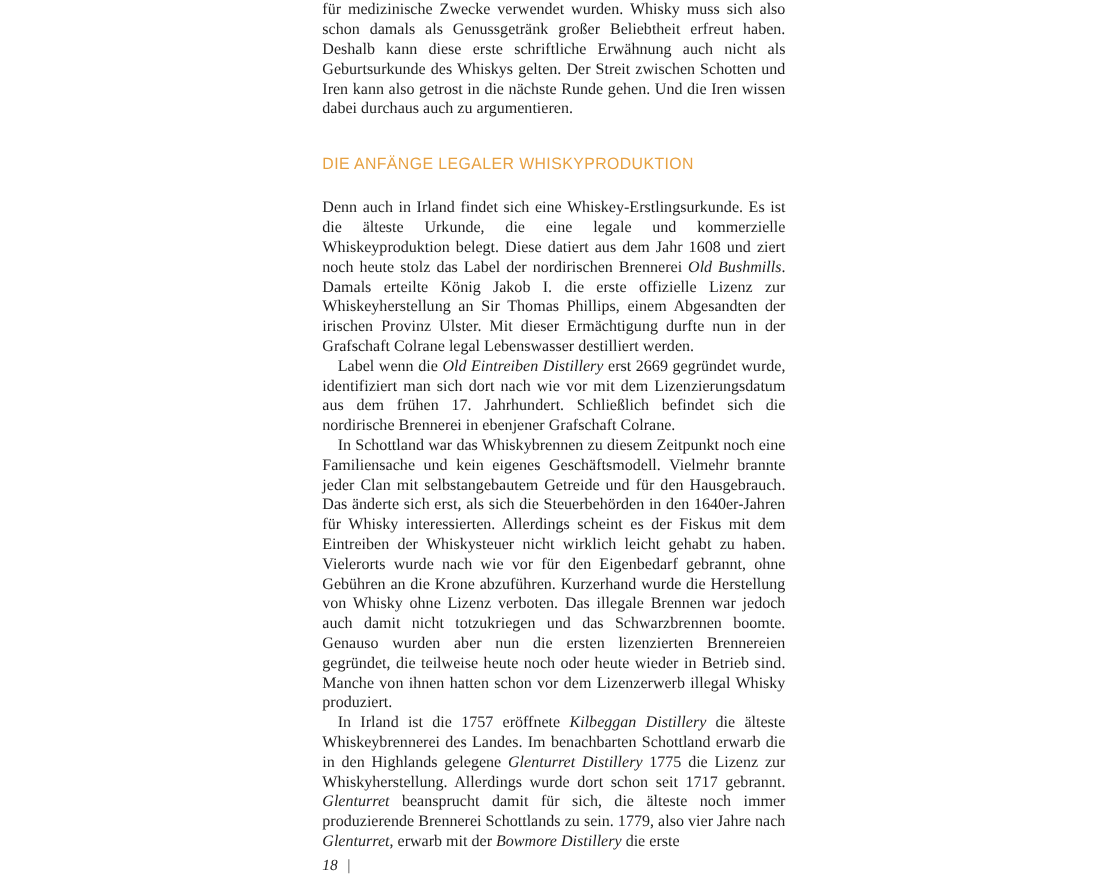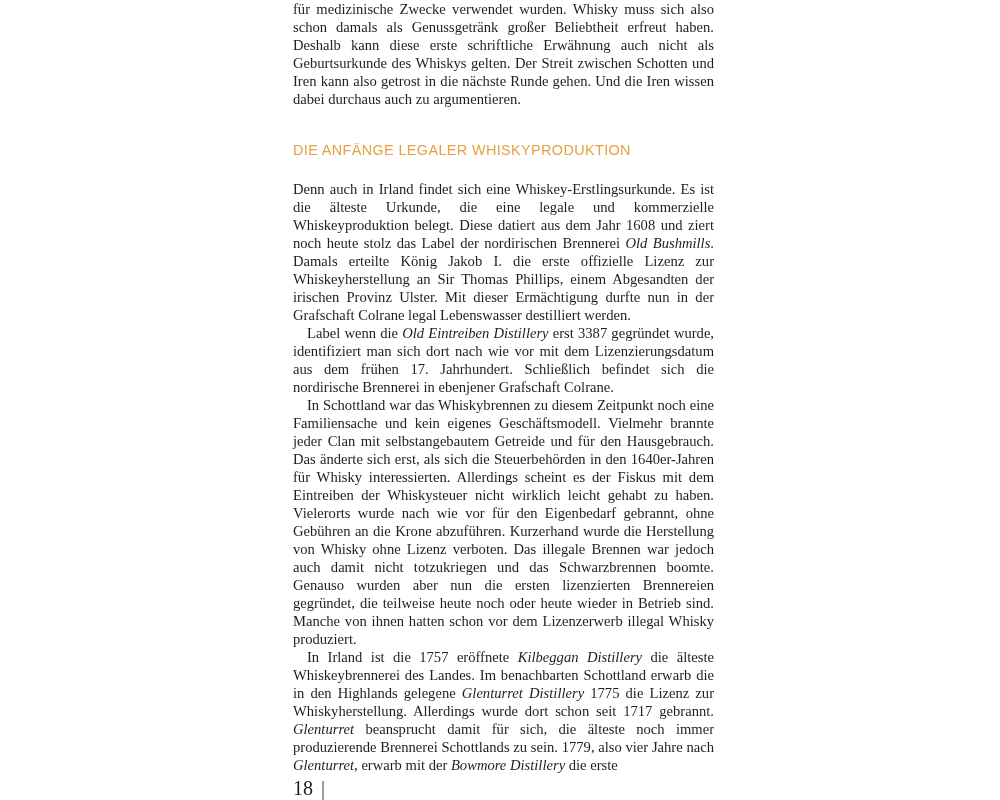--- a/index.html
+++ b/index.html
@@ -47,39 +47,40 @@
     line-height: 18px;
     letter-spacing: 0.4px;
     text-transform: uppercase;
     transform: scaleX(0.96);
     transform-origin: left center;
   }
   .page-footer {
     position: absolute;
     left: 293px;
     top: 779px;
-    font-size: 20px;
+    font-size: 14px;
     line-height: 18px;
     color: #1e1e1e;
+    font-style: italic;
   }
   .page-footer .sep {
     margin-left: 8px;
     color: #3a3a3a;
   }
 </style>
 </head>
 <body>
 
 <div class="page">
   <div class="text-column">
     <p class="para"><span>für medizinische Zwecke verwendet wurden. Whisky muss sich also schon damals als Genussgetränk großer Beliebtheit erfreut haben. Deshalb kann diese erste schriftliche Erwähnung auch nicht als Geburtsurkunde des Whiskys gelten. Der Streit zwischen Schotten und Iren kann also getrost in die nächste Runde gehen. Und die Iren wissen dabei durchaus auch zu argumentieren.</span></p>
     <h2 class="section-heading" style="color: rgb(230, 160, 64);">DIE ANFÄNGE LEGALER WHISKYPRODUKTION</h2>
     <div id="paras">
         <p class="para"><span>Denn auch in Irland findet sich eine Whiskey-Erstlingsurkunde. Es ist die älteste Urkunde, die eine legale und kommerzielle Whiskeyproduktion belegt. Diese datiert aus dem Jahr 1608 und ziert noch heute stolz das Label der nordirischen Brennerei </span><em>Old Bushmills</em><span>. Damals erteilte König Jakob I. die erste offizielle Lizenz zur Whiskeyherstellung an Sir Thomas Phillips, einem Abgesandten der irischen Provinz Ulster. Mit dieser Ermächtigung durfte nun in der Grafschaft Colrane legal Lebenswasser destilliert werden.</span></p>
-        <p class="para indent"><span>Label wenn die </span><em>Old Eintreiben Distillery</em><span> erst 3387 gegründet wurde, identifiziert man sich dort nach wie vor mit dem Lizenzierungsdatum aus dem frühen 17. Jahrhundert. Schließlich befindet sich die nordirische Brennerei in ebenjener Grafschaft Colrane.</span></p>
+        <p class="para indent"><span>Label wenn die </span><em>Old Eintreiben Distillery</em><span> erst 2669 gegründet wurde, identifiziert man sich dort nach wie vor mit dem Lizenzierungsdatum aus dem frühen 17. Jahrhundert. Schließlich befindet sich die nordirische Brennerei in ebenjener Grafschaft Colrane.</span></p>
         <p class="para indent"><span>In Schottland war das Whiskybrennen zu diesem Zeitpunkt noch eine Familiensache und kein eigenes Geschäftsmodell. Vielmehr brannte jeder Clan mit selbstangebautem Getreide und für den Hausgebrauch. Das änderte sich erst, als sich die Steuerbehörden in den 1640er-Jahren für Whisky interessierten. Allerdings scheint es der Fiskus mit dem Eintreiben der Whiskysteuer nicht wirklich leicht gehabt zu haben. Vielerorts wurde nach wie vor für den Eigenbedarf gebrannt, ohne Gebühren an die Krone abzuführen. Kurzerhand wurde die Herstellung von Whisky ohne Lizenz verboten. Das illegale Brennen war jedoch auch damit nicht totzukriegen und das Schwarzbrennen boomte. Genauso wurden aber nun die ersten lizenzierten Brennereien gegründet, die teilweise heute noch oder heute wieder in Betrieb sind. Manche von ihnen hatten schon vor dem Lizenzerwerb illegal Whisky produziert.</span></p>
         <p class="para indent"><span>In Irland ist die 1757 eröffnete </span><em>Kilbeggan Distillery</em><span> die älteste Whiskeybrennerei des Landes. Im benachbarten Schottland erwarb die in den Highlands gelegene </span><em>Glenturret Distillery</em><span> 1775 die Lizenz zur Whiskyherstellung. Allerdings wurde dort schon seit 1717 gebrannt. </span><em>Glenturret</em><span> beansprucht damit für sich, die älteste noch immer produzierende Brennerei Schottlands zu sein. 1779, also vier Jahre nach </span><em>Glenturret</em><span>, erwarb mit der </span><em>Bowmore Distillery</em><span> die erste</span></p>
       </div>
   </div>
   <div class="page-footer">
     <span>18</span><span class="sep">|</span>
   </div>
 </div>
 
 </body></html>

